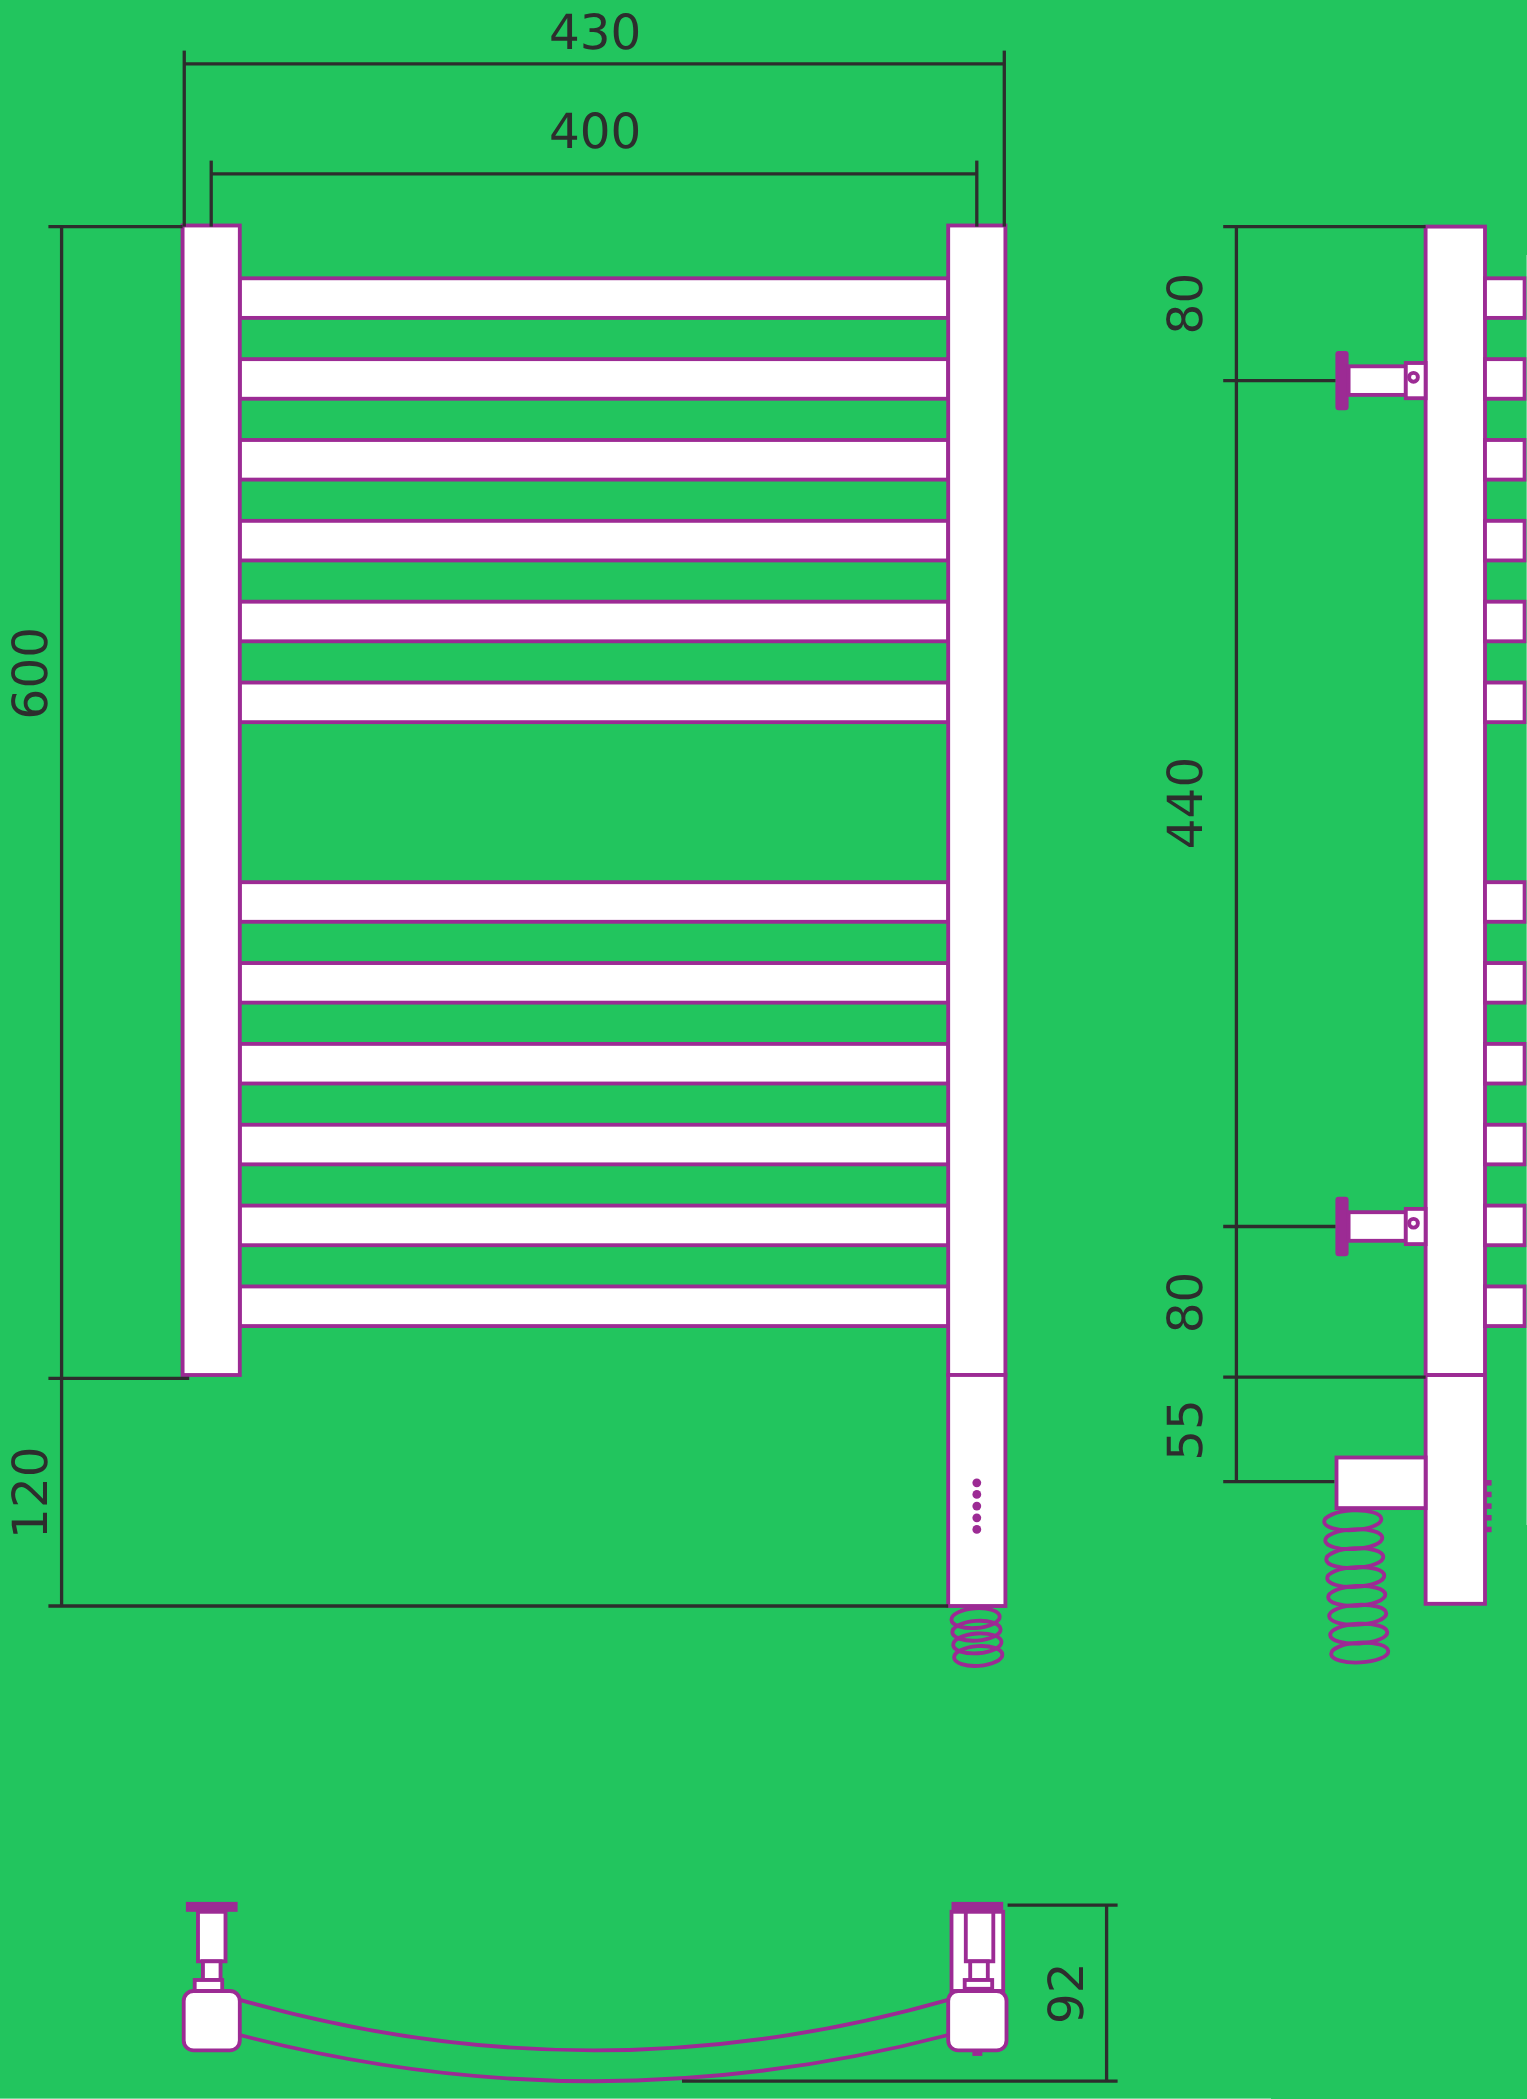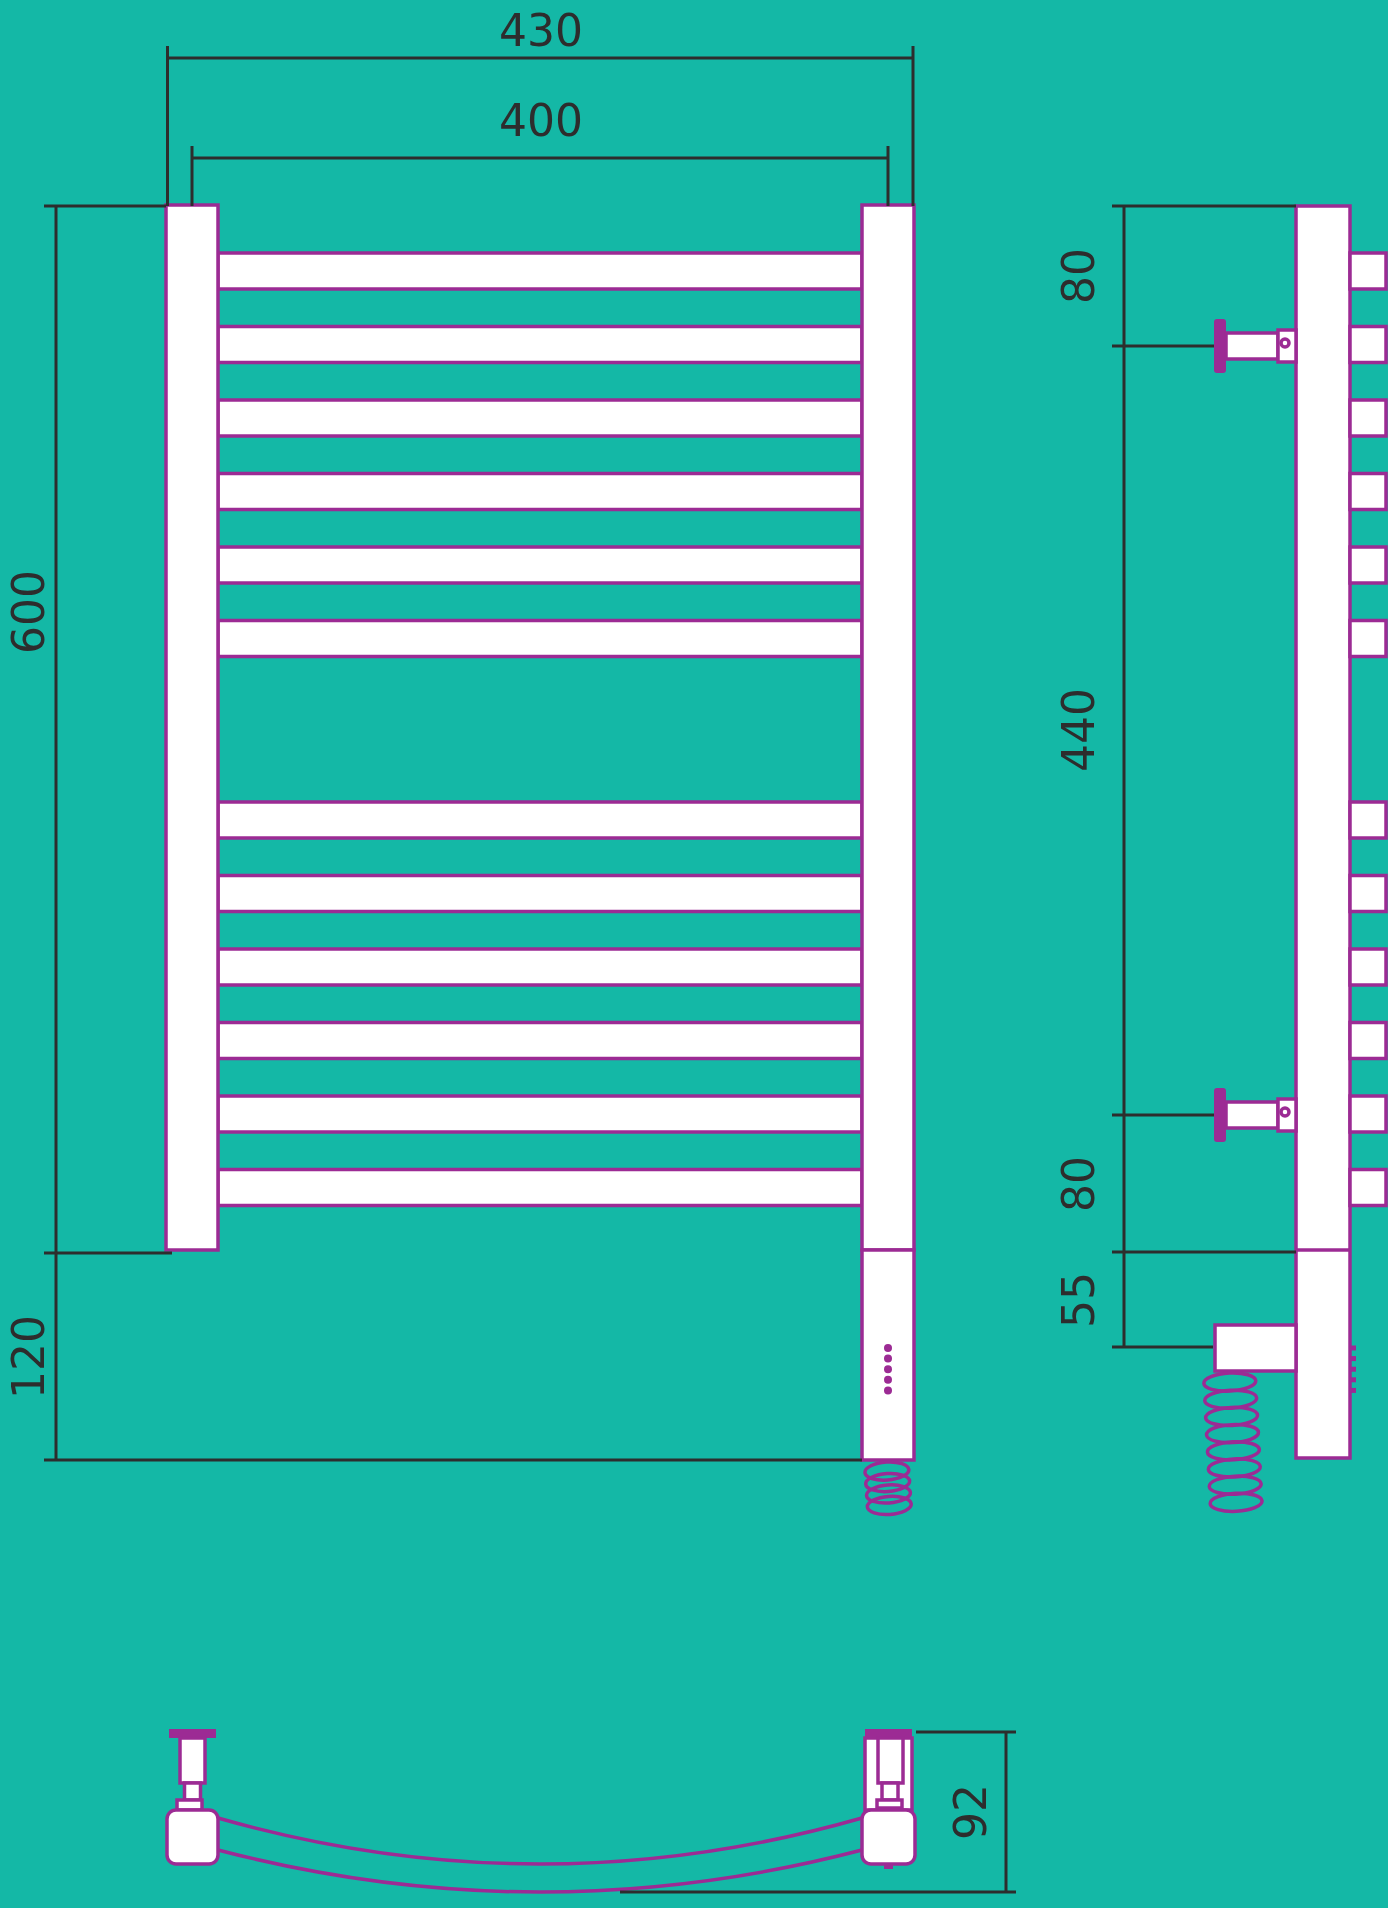--- a/index.html
+++ b/index.html
@@ -1,16 +1,16 @@
 <!DOCTYPE html>
 <html><head>
 <meta charset="utf-8">
 <style>
   html,body{margin:0;padding:0;background:#ffffff;}
-  .canvas{position:relative;width:1388px;height:1908px;background:#14b8a6;overflow:hidden;}
+  .canvas{position:relative;width:1388px;height:1908px;background:#22c55e;overflow:hidden;}
   svg{display:block}
   .p  {stroke:#9c2b94;stroke-width:3.5;fill:none;}
   .pw {stroke:#9c2b94;stroke-width:3.5;fill:#ffffff;}
   .pf {fill:#9c2b94;stroke:none;}
   .d  {stroke:#2d2d2d;stroke-width:3;fill:none;}
   .lbl{font-family:"DejaVu Sans",sans-serif;font-size:44px;fill:#2d2d2d;}
 </style>
 </head>
 <body>
 

